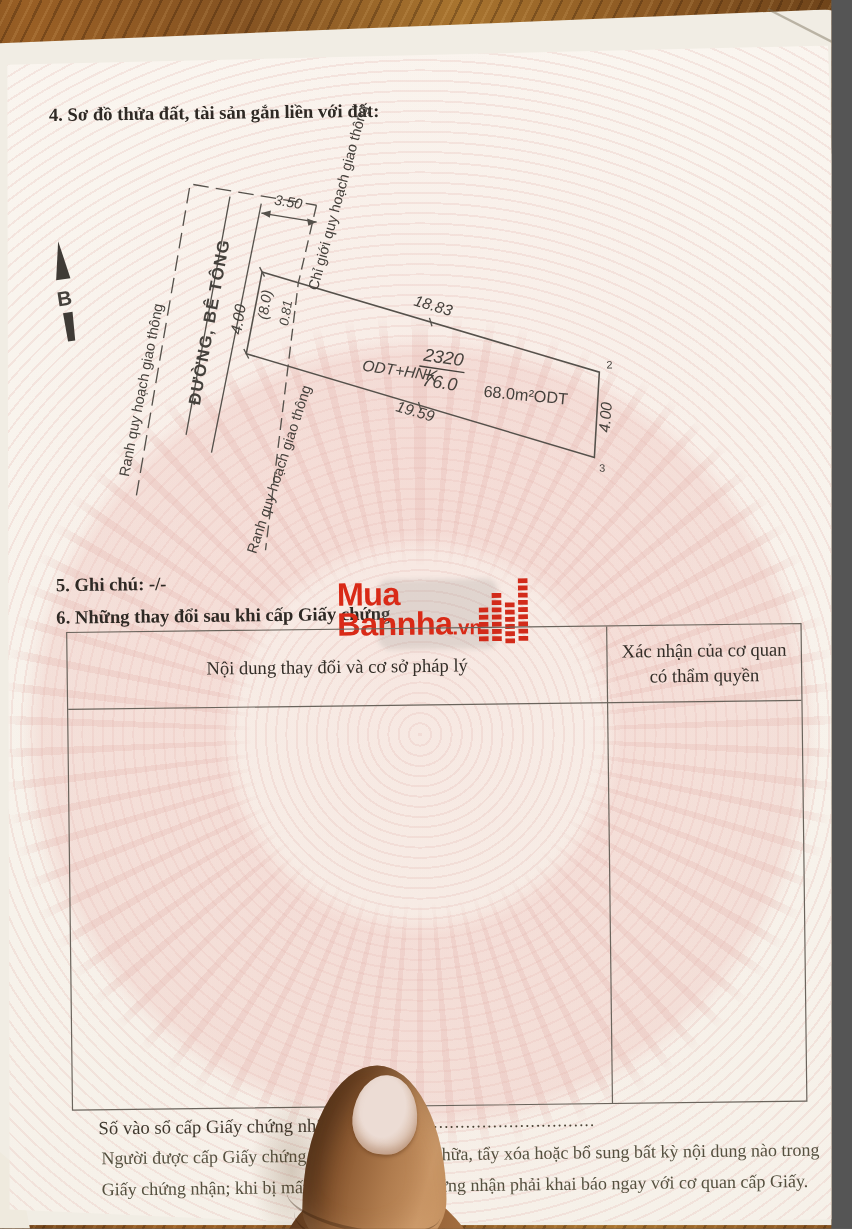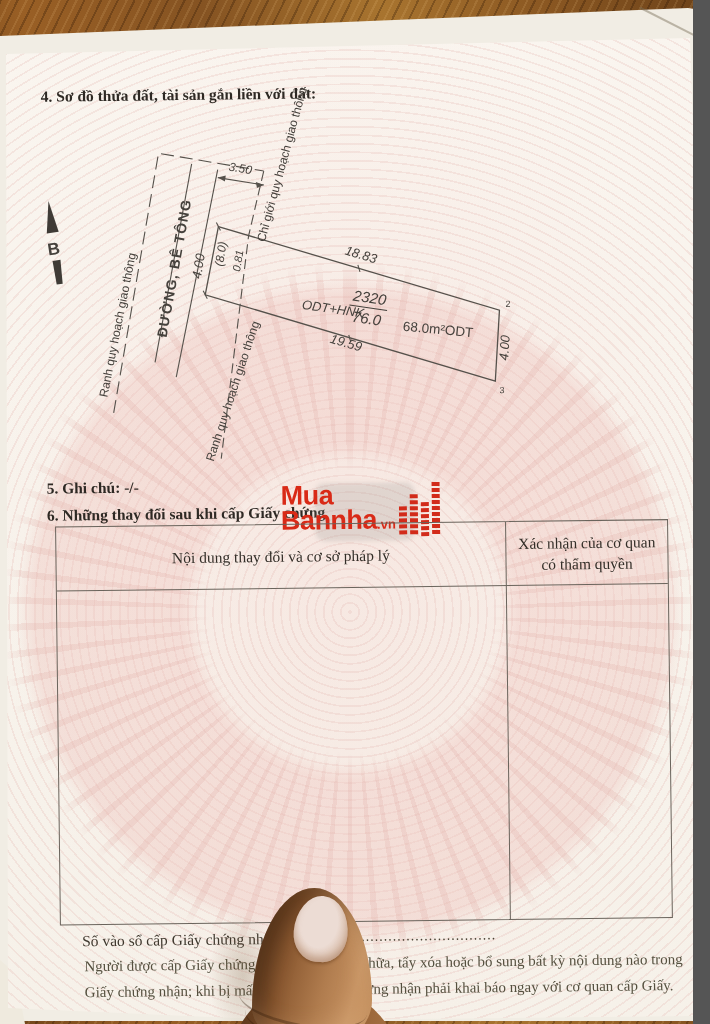--- a/index.html
+++ b/index.html
@@ -35,21 +35,21 @@
   .sec5{left:47px;top:476px;}
   .sec6{left:47px;top:503px;}
   
   svg.diagram{position:absolute;left:30px;top:85px;width:560px;height:420px;overflow:visible;}
   svg.diagram text{font-family:"Liberation Sans",sans-serif;fill:#45413c;}
   .dnum{font-style:italic;}
   
   .watermark{position:absolute;left:281px;top:481px;width:160px;height:64px;}
   .wm-blob{position:absolute;left:34px;top:2px;width:100px;height:58px;background:rgba(140,140,138,.22);border-radius:10px;filter:blur(2px);}
   .wm-text{position:absolute;left:0;top:2px;font-family:"Liberation Sans",sans-serif;font-weight:bold;font-size:27px;line-height:25px;color:#d92a17;letter-spacing:-.5px;white-space:nowrap;}
-  .wm-text .vn{font-size:13px;letter-spacing:0;}
+  .wm-text .vn{font-size:17px;letter-spacing:0;}
   .wm-icon{position:absolute;right:0;top:0;}
   
   .cert-table{position:absolute;left:55px;top:523px;width:611px;height:397px;border:1.4px solid #6a645c;}
   .cert-table .vline{position:absolute;left:449px;top:0;bottom:0;width:1.4px;background:#6a645c;}
   .cert-table .hline{position:absolute;left:0;right:0;top:63px;height:1.4px;background:#6a645c;}
   .th1{position:absolute;left:0;top:0;width:449px;height:63px;display:flex;align-items:center;justify-content:center;font-size:15.5px;color:#332e28;}
   .th2{position:absolute;left:450px;top:0;right:0;height:63px;display:flex;flex-direction:column;align-items:center;justify-content:center;font-size:15.5px;color:#332e28;line-height:21px;}
   
   .serial{position:absolute;left:77px;top:929px;font-size:15.5px;color:#3f382e;white-space:nowrap;}
   .serial-dots{position:absolute;left:356px;top:929px;font-size:14px;letter-spacing:1px;color:#4a4234;}

